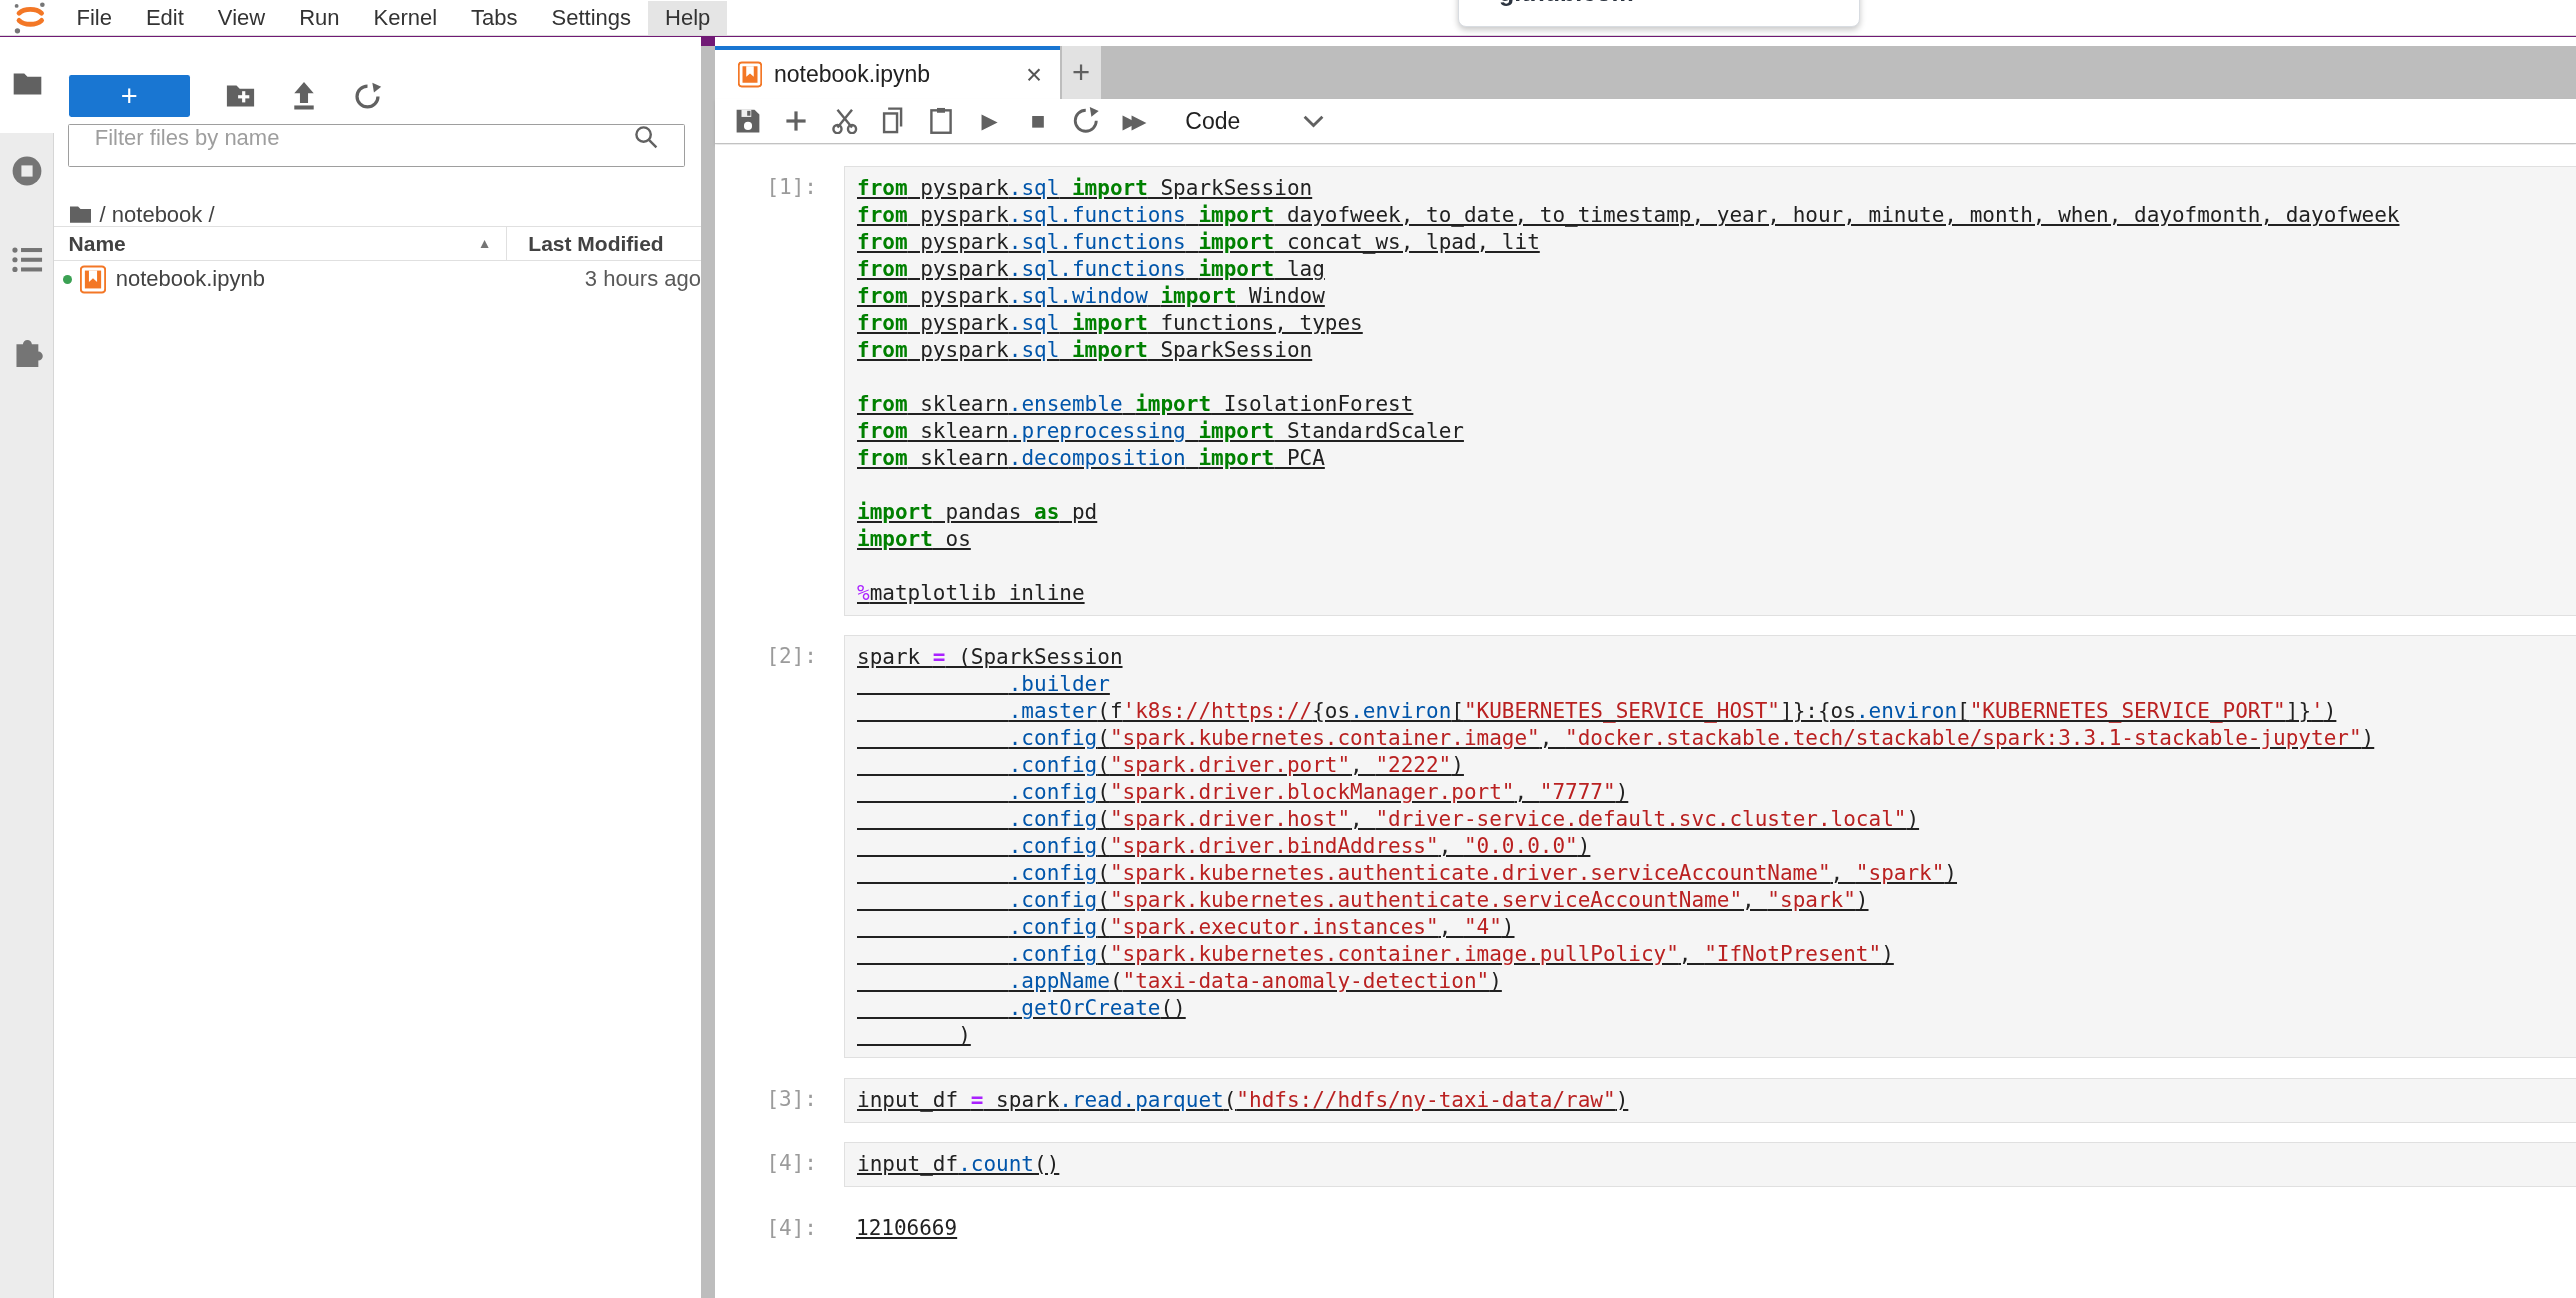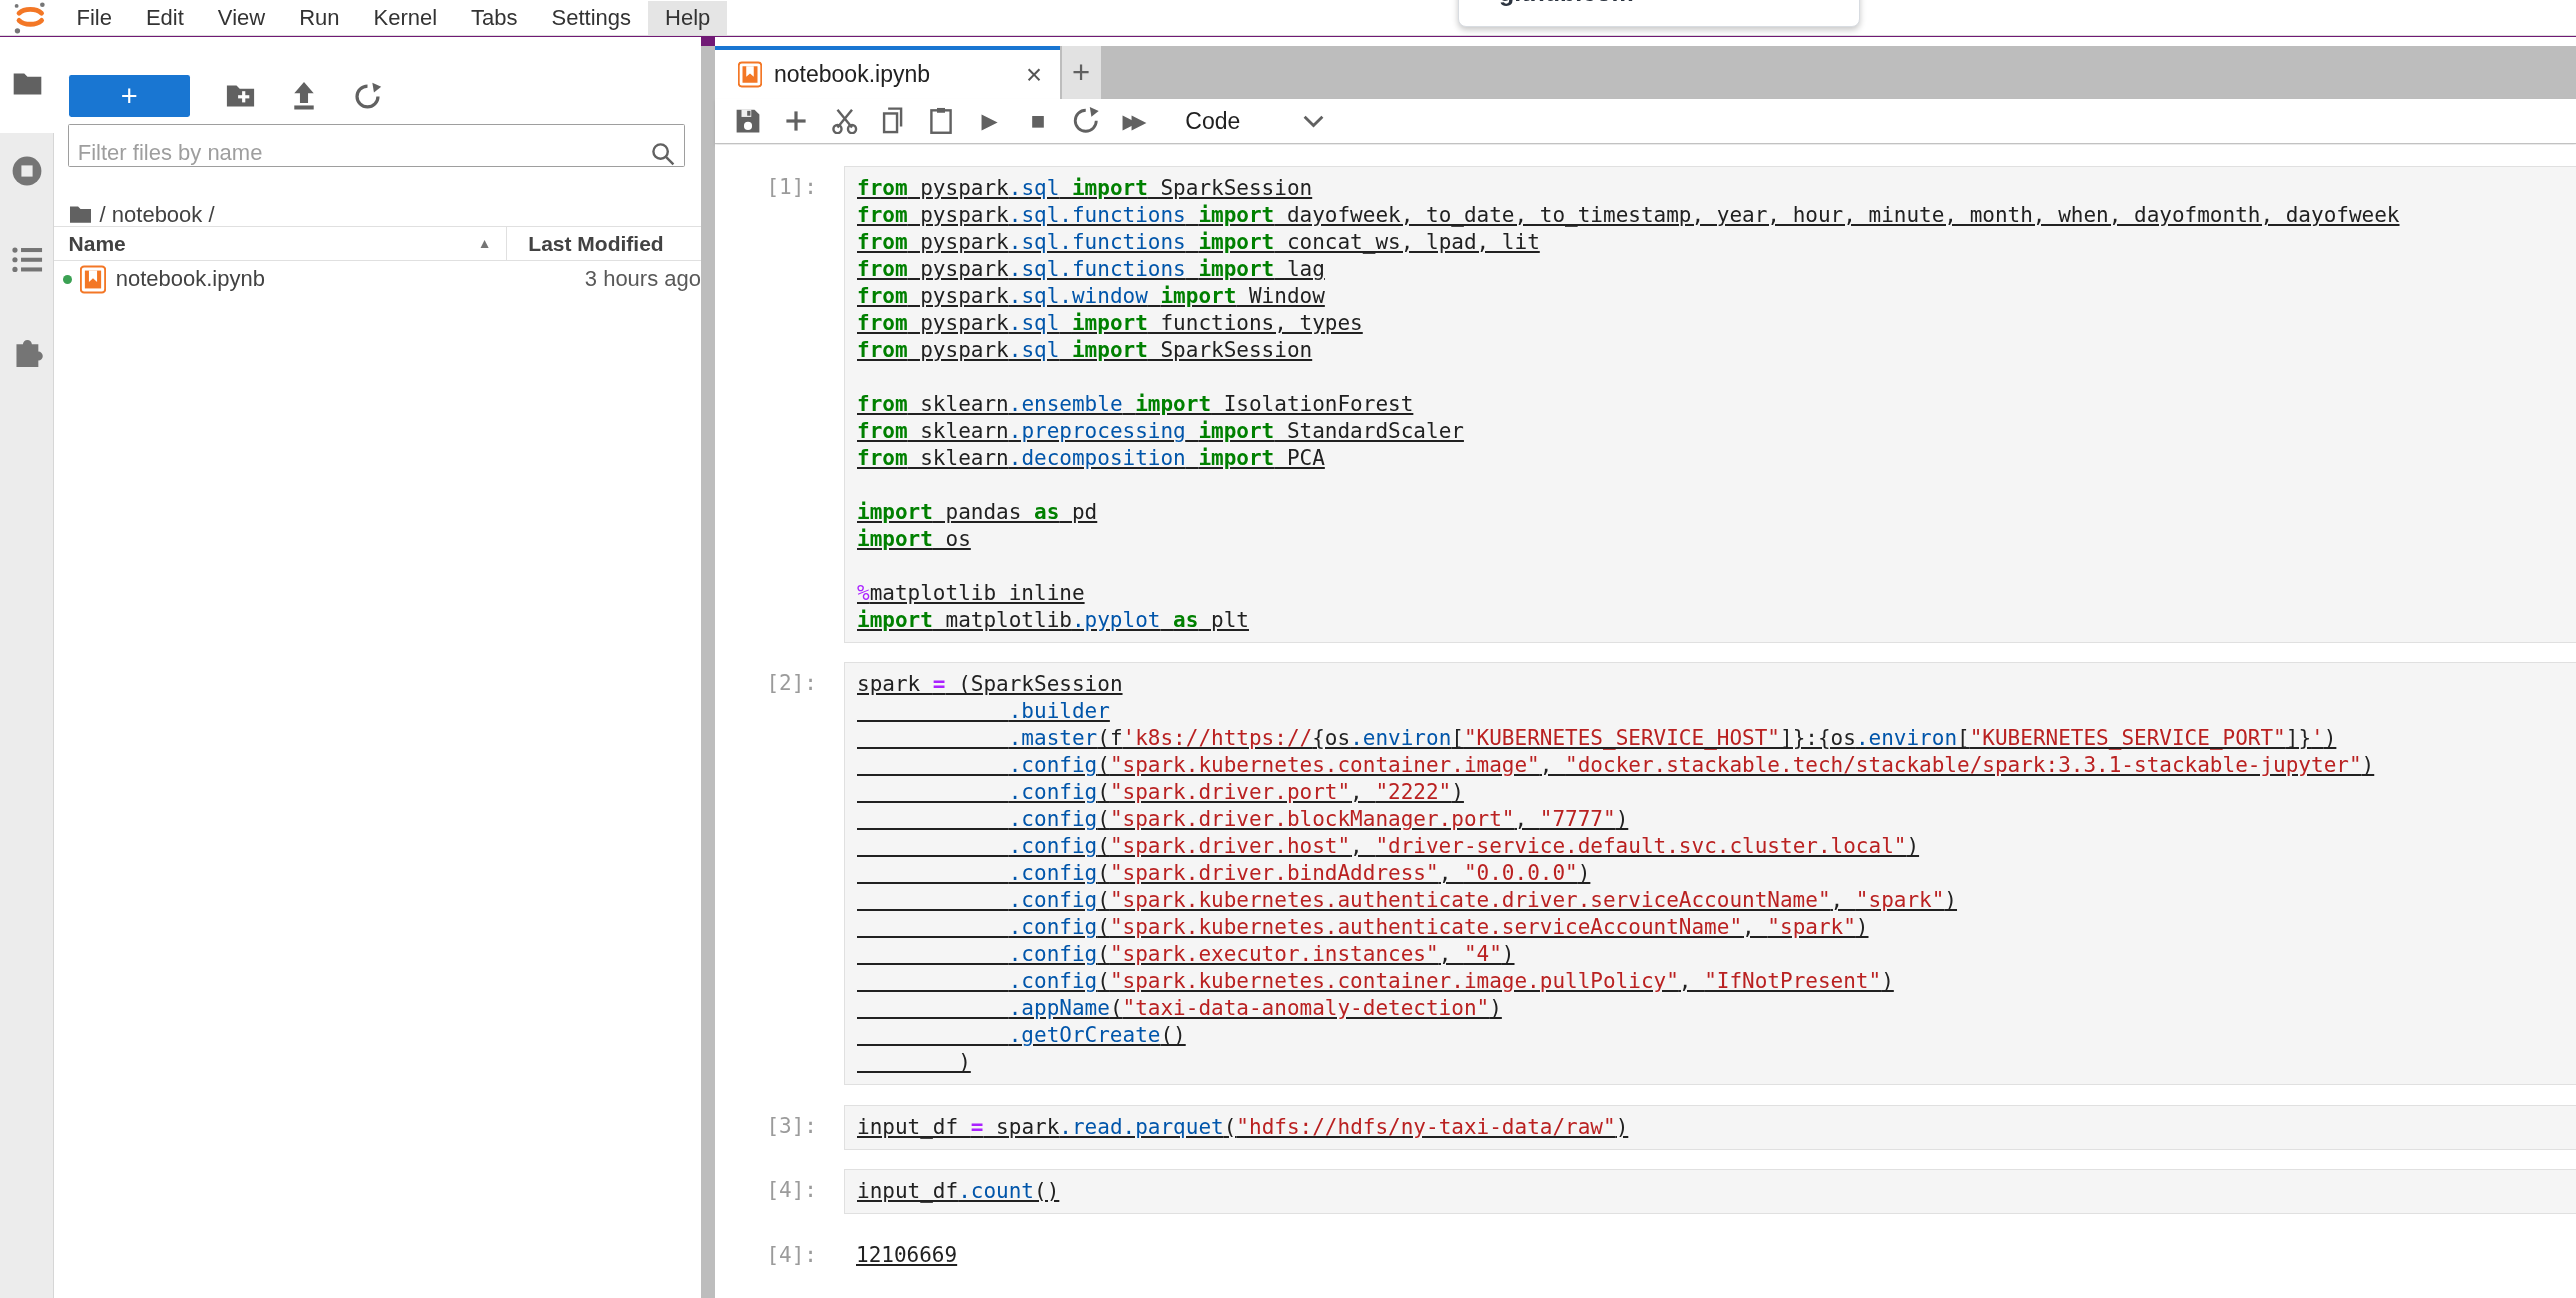--- a/index.html
+++ b/index.html
@@ -31,21 +31,21 @@
 
   
   .filebrowser { position:absolute; left:54px; top:37px; width:647px; height:1262px; background:#fff; }
   .fb-toolbar { position:absolute; left:0; top:37px; width:100%; height:44px;
                 display:flex; align-items:center; }
   .new-launcher { margin-left:14.6px; width:121px; height:42px; background:#1976d2; border:none;
                   border-radius:2.4px; color:#fff; font-size:29px; line-height:39px; cursor:pointer; }
   .fb-tool { margin-left:36px; color:#616161; background:none; border:none; cursor:pointer; height:32px; }
   .fb-filter { position:absolute; left:13.8px; top:87px; width:617px; height:43px;
                border:0.8px solid #9e9e9e; border-radius:1.6px; background:#fff;
-               display:flex; align-items:flex-end; padding:0 9px; }
+               display:flex; align-items:flex-start; padding:0 26px; }
   .fb-filter input { flex:1; border:none; outline:none; font-size:22px; color:#424242;
                      font-family:"Liberation Sans", sans-serif; background:transparent; }
   .fb-filter input::placeholder { color:#9e9e9e; }
   .fb-filter .search-ic { color:#616161; flex:0 0 auto; }
   .fb-crumbs { position:absolute; left:14.6px; top:151px; height:29px; display:flex; align-items:center;
                font-size:22px; color:#424242; gap:8px;margin-top:12px; }
   .fb-head { position:absolute; left:0; top:189px; width:100%; height:35px;
              border-top:0.8px solid #e0e0e0; border-bottom:0.8px solid #e0e0e0;
              display:flex; align-items:center; font-size:21px; font-weight:bold; color:#424242; }
   .col-name { width:452px; padding-left:14.6px; display:flex; align-items:center; height:100%; }
@@ -306,21 +306,20 @@
             <div class="code-line"><span class="tok-k">from</span><span class="tok-t"> pyspark</span><span class="tok-p">.sql</span><span class="tok-t"> </span><span class="tok-k">import</span><span class="tok-t"> SparkSession</span></div>
             <div class="code-line"></div>
             <div class="code-line"><span class="tok-k">from</span><span class="tok-t"> sklearn</span><span class="tok-p">.ensemble</span><span class="tok-t"> </span><span class="tok-k">import</span><span class="tok-t"> IsolationForest</span></div>
             <div class="code-line"><span class="tok-k">from</span><span class="tok-t"> sklearn</span><span class="tok-p">.preprocessing</span><span class="tok-t"> </span><span class="tok-k">import</span><span class="tok-t"> StandardScaler</span></div>
             <div class="code-line"><span class="tok-k">from</span><span class="tok-t"> sklearn</span><span class="tok-p">.decomposition</span><span class="tok-t"> </span><span class="tok-k">import</span><span class="tok-t"> PCA</span></div>
             <div class="code-line"></div>
             <div class="code-line"><span class="tok-k">import</span><span class="tok-t"> pandas </span><span class="tok-k">as</span><span class="tok-t"> pd</span></div>
             <div class="code-line"><span class="tok-k">import</span><span class="tok-t"> os</span></div>
             <div class="code-line"></div>
             <div class="code-line"><span class="tok-m">%</span><span class="tok-t">matplotlib inline</span></div>
-            <div class="code-line"><span class="tok-k">import</span><span class="tok-t"> matplotlib</span><span class="tok-p">.pyplot</span><span class="tok-t"> </span><span class="tok-k">as</span><span class="tok-t"> plt</span></div>
           </div>
         </div>
         <div class="cell-row">
           <div class="prompt">[2]:</div>
           <div class="cell-input">
             <div class="code-line"><span class="tok-t">spark </span><span class="tok-o">=</span><span class="tok-t"> (SparkSession</span></div>
             <div class="code-line"><span class="tok-t">            </span><span class="tok-p">.builder</span></div>
             <div class="code-line"><span class="tok-t">            </span><span class="tok-p">.master</span><span class="tok-t">(f</span><span class="tok-s">'k8s://https://</span><span class="tok-t">{os</span><span class="tok-p">.environ</span><span class="tok-t">[</span><span class="tok-s">"KUBERNETES_SERVICE_HOST"</span><span class="tok-t">]}:{os</span><span class="tok-p">.environ</span><span class="tok-t">[</span><span class="tok-s">"KUBERNETES_SERVICE_PORT"</span><span class="tok-t">]}</span><span class="tok-s">'</span><span class="tok-t">)</span></div>
             <div class="code-line"><span class="tok-t">            </span><span class="tok-p">.config</span><span class="tok-t">(</span><span class="tok-s">"spark.kubernetes.container.image"</span><span class="tok-t">, </span><span class="tok-s">"docker.stackable.tech/stackable/spark:3.3.1-stackable-jupyter"</span><span class="tok-t">)</span></div>
             <div class="code-line"><span class="tok-t">            </span><span class="tok-p">.config</span><span class="tok-t">(</span><span class="tok-s">"spark.driver.port"</span><span class="tok-t">, </span><span class="tok-s">"2222"</span><span class="tok-t">)</span></div>

